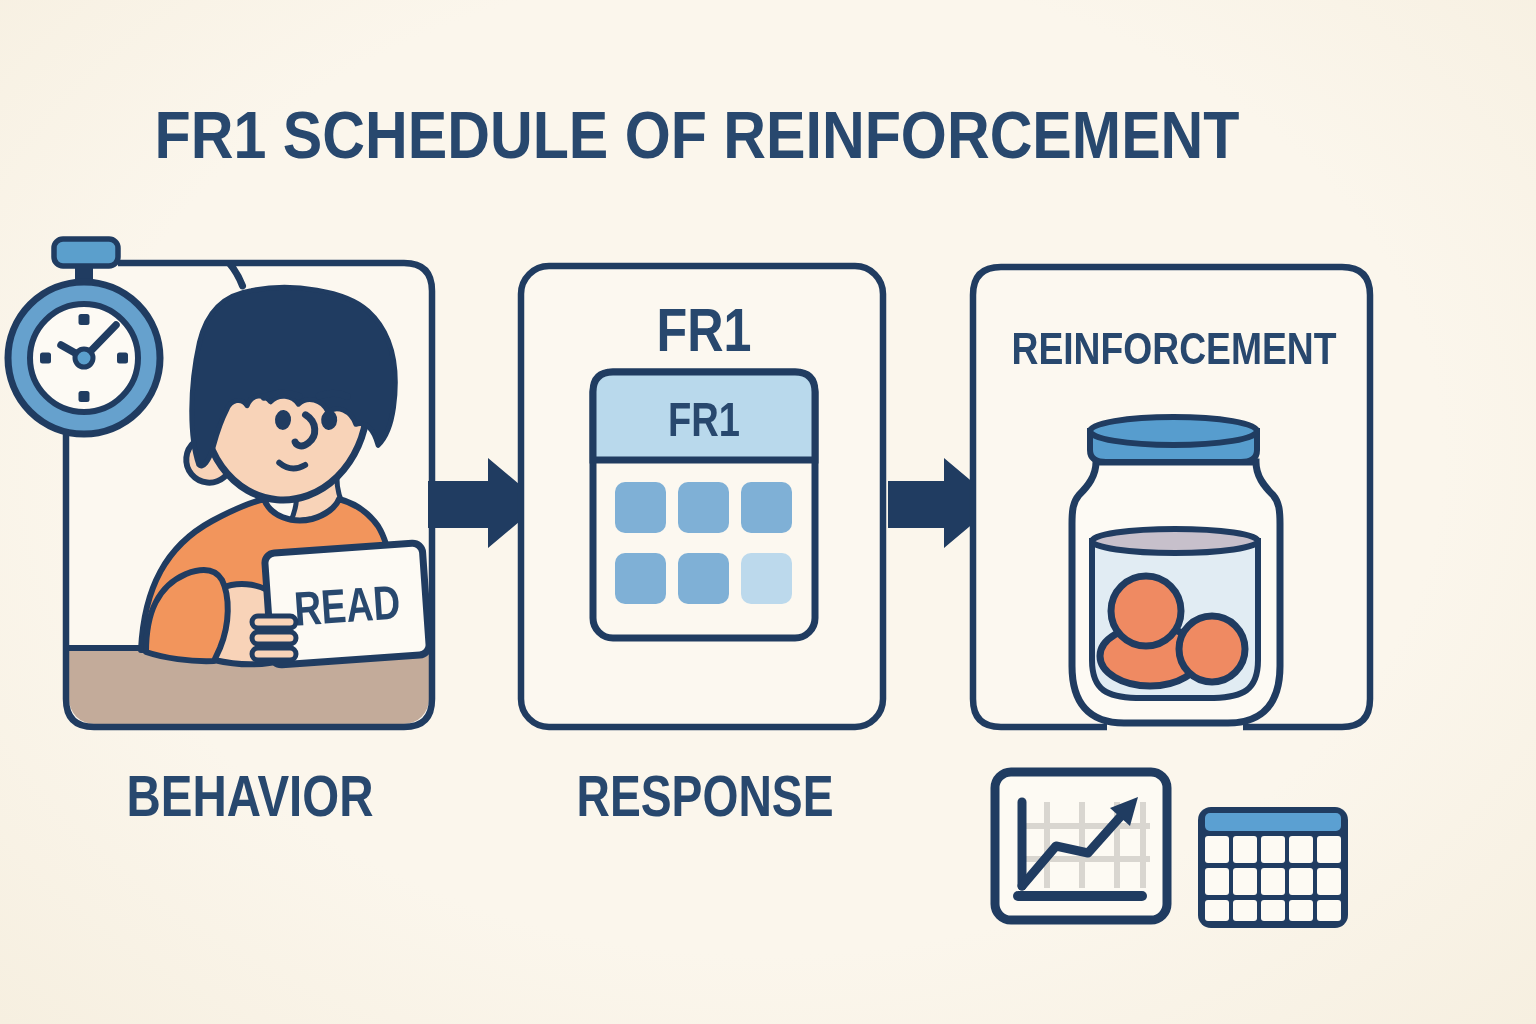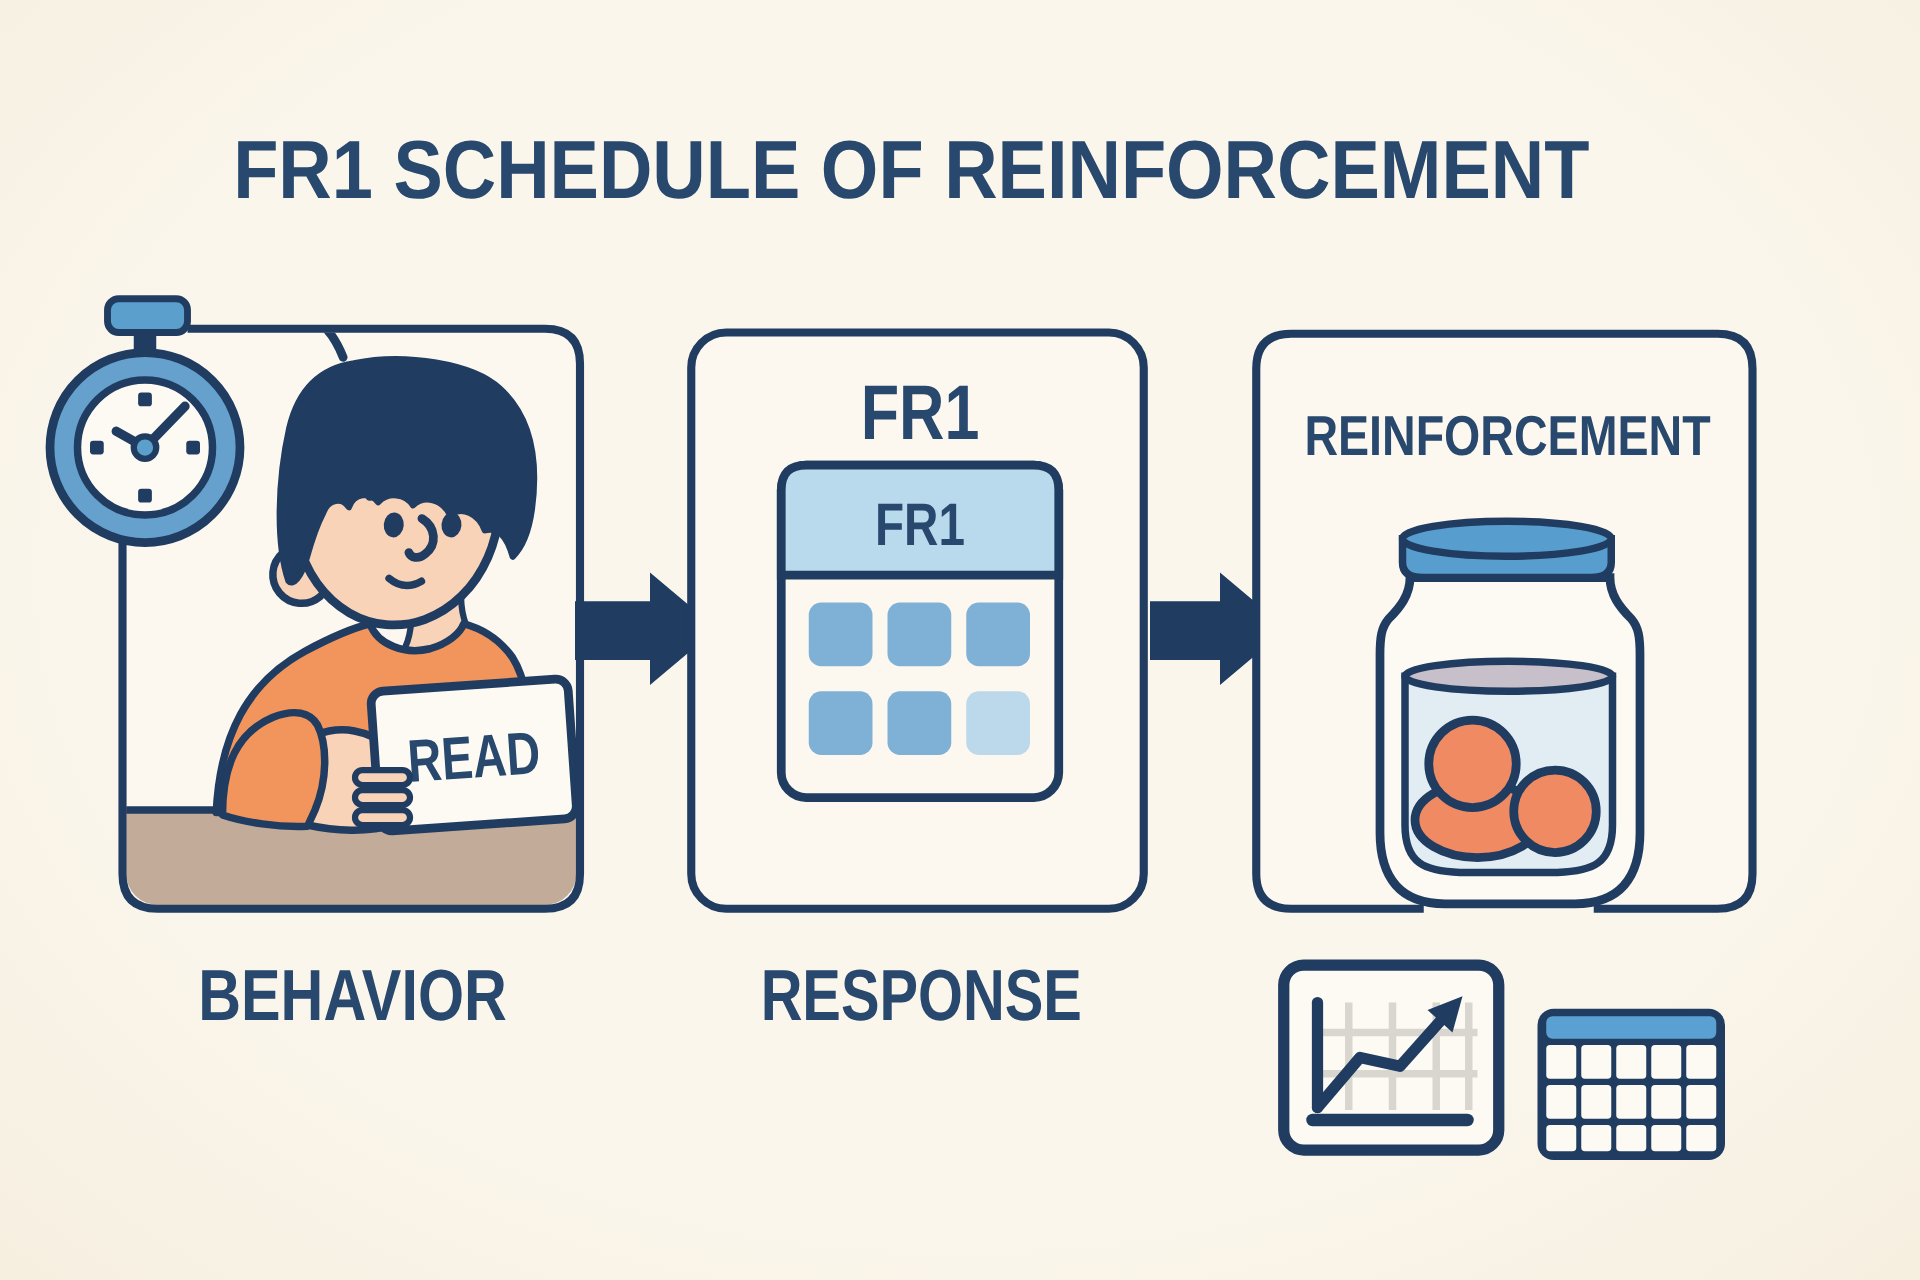--- a/index.html
+++ b/index.html
@@ -1,21 +1,21 @@
 <!DOCTYPE html>
 <html><head>
 <meta charset="utf-8">
 <style>
   html, body { margin: 0; padding: 0; }
   body {
     width: 1536px; height: 1024px; overflow: hidden;
     background: radial-gradient(ellipse at 50% 45%, #fbf6ec 62%, #f6efe0 100%);
     font-family: "Liberation Sans", sans-serif;
   }
-  #stage { position: relative; width: 1372px; height: 1024px; padding-left: 32px; }
+  #stage { position: relative; width: 1372px; height: 1024px; }
   svg { display: block; }
   .t {
     font-family: "Liberation Sans", sans-serif;
     font-weight: bold;
     fill: #28486e;
   }
 </style>
 </head>
 <body>
 

